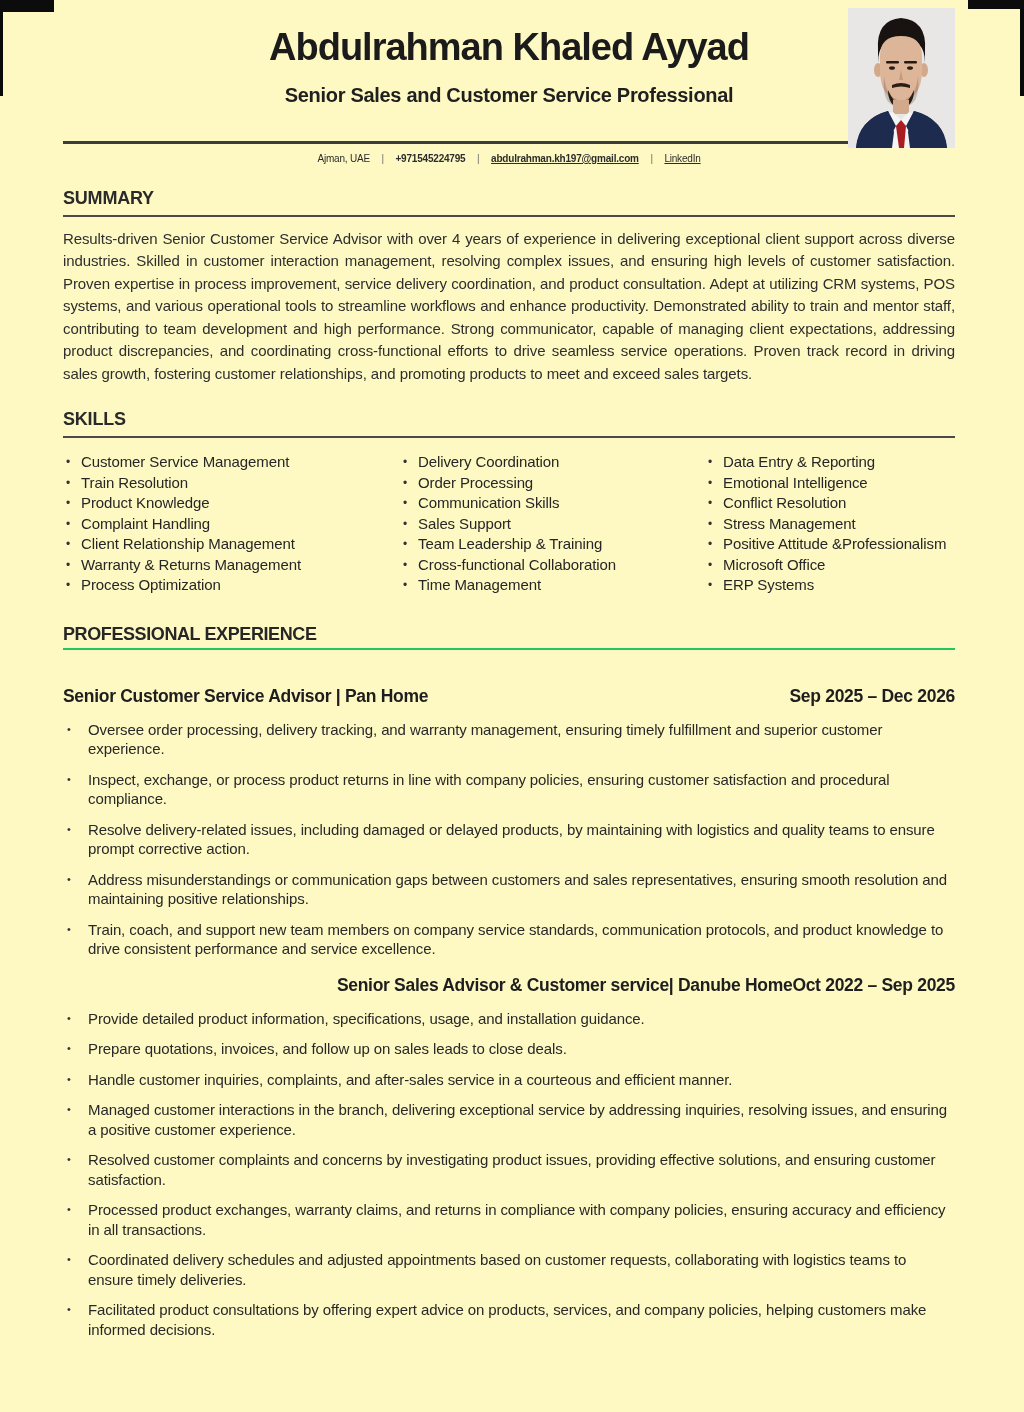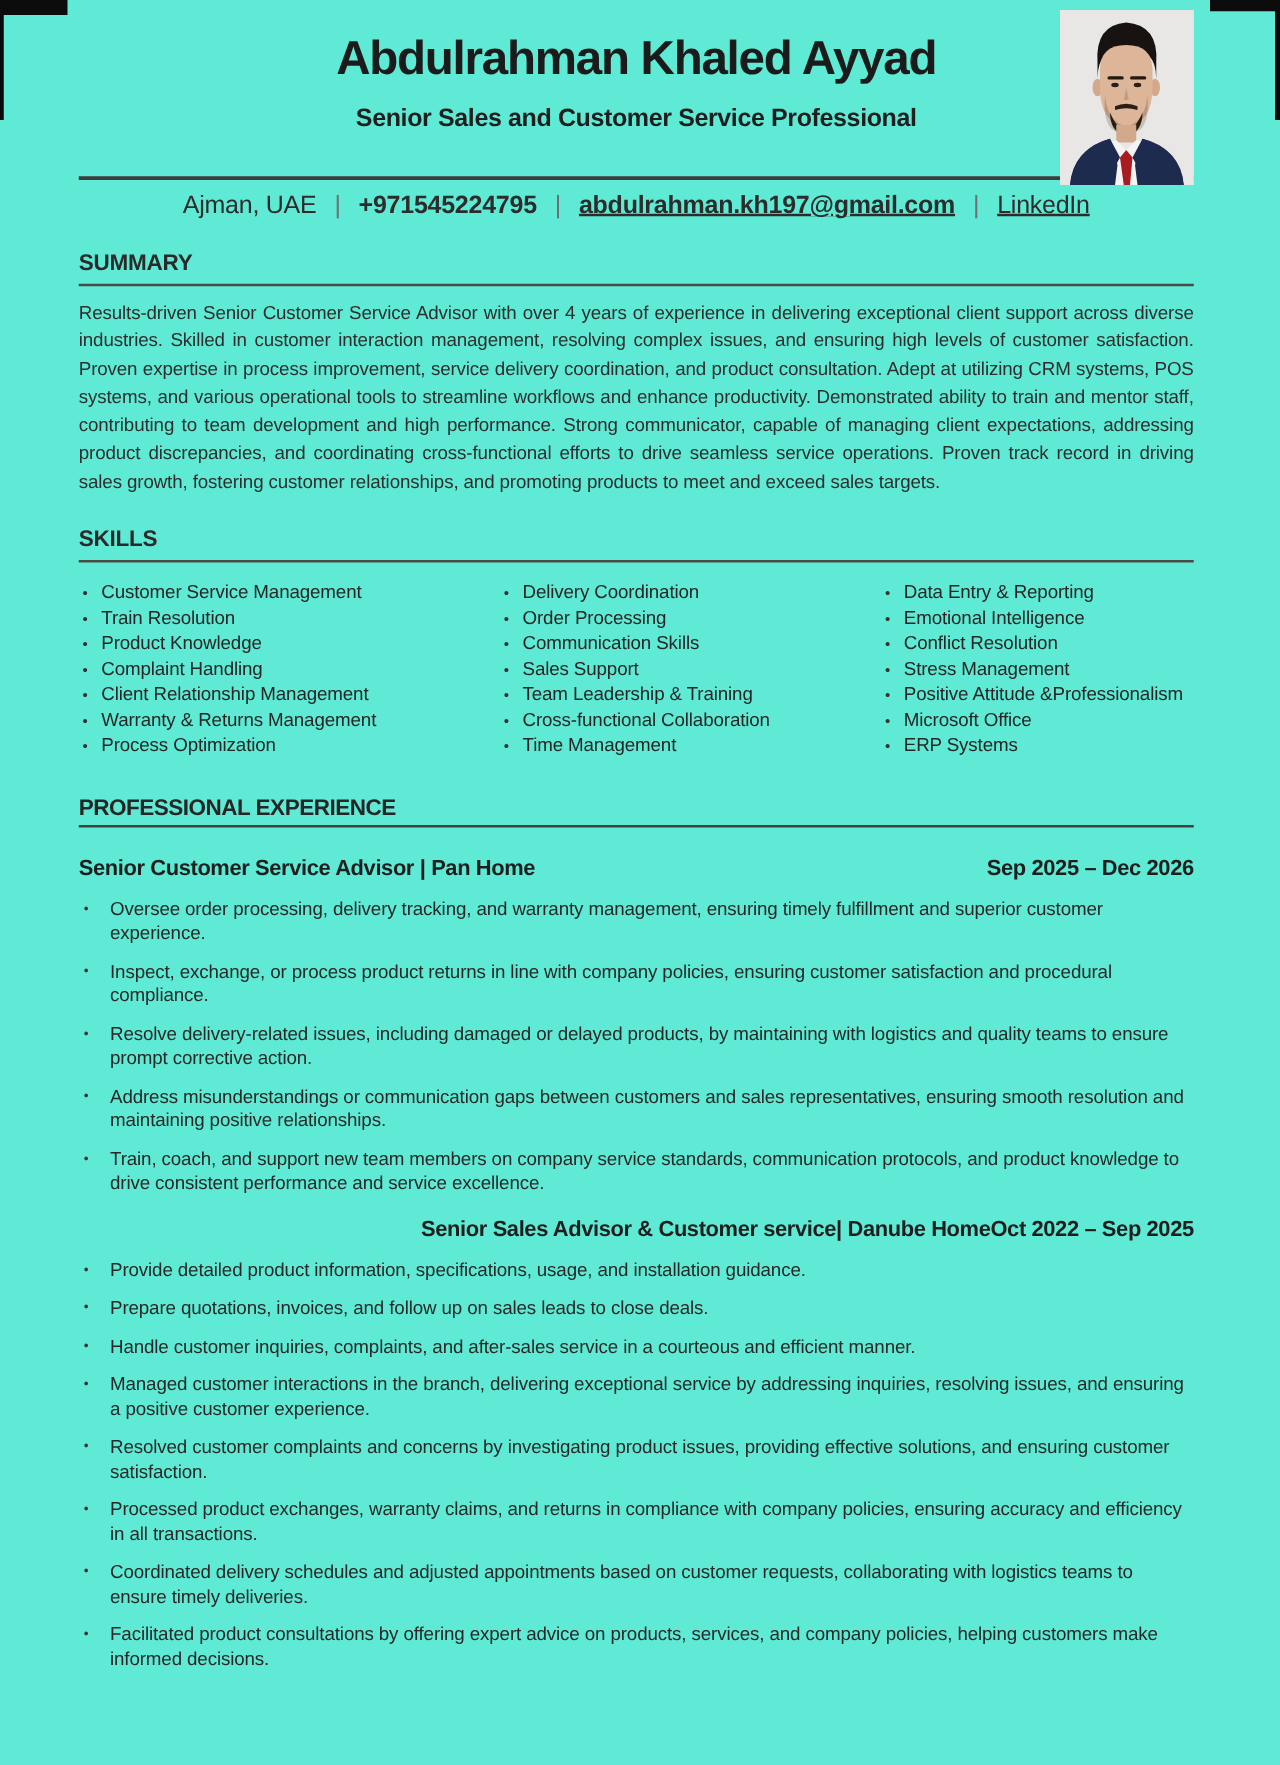--- a/index.html
+++ b/index.html
@@ -1,18 +1,18 @@
 <!DOCTYPE html>
 <html><head>
 <meta charset="utf-8">
 <style>
   html,body { margin:0; padding:0; background:#ffffff; }
   .page {
     position:relative; width:1024px; height:1412px; overflow:hidden;
-    background:#5eead4; color:#262626;
+    background:#fef9c3; color:#262626;
     font-family:"Liberation Sans", sans-serif;
   }
   
   .edge-left  { position:absolute; left:0; top:0; width:3px;  height:96px; background:#0a0a0a; }
   .edge-right { position:absolute; right:0; top:0; width:4px; height:96px; background:#0a0a0a; }
   .blob-tl    { position:absolute; left:0; top:0; width:54px;  height:12px; background:#0c0c0c; }
   .blob-tr    { position:absolute; right:0; top:0; width:56px; height:9px;  background:#0c0c0c; }
 
   .content { position:relative; padding:26px 69px 0 63px; }
 
@@ -24,21 +24,21 @@
   .headline {
     margin:14px 0 0 0; font-size:20px; font-weight:700; color:#1f1f1f;
     letter-spacing:-0.3px;
   }
   .photo-frame {
     position:absolute; top:8px; right:69px; width:107px; height:140px;
     overflow:hidden; background:#e9e7e5;
   }
   .header-rule { height:3px; background:#3c3c3c; margin-top:34px; }
   .contact {
-    margin-top:9px; text-align:center; font-size:20px; color:#2c2c2c;
+    margin-top:9px; text-align:center; font-size:10px; color:#2c2c2c;
     letter-spacing:-0.2px;
   }
   .contact .sep { color:#6f6f6f; padding:0 9px; }
   .contact .bold { font-weight:700; }
   .contact a { color:#2c2c2c; text-decoration:underline; cursor:pointer; }
 
   .section { margin-top:24px; }
   .section-title {
     margin:0; font-size:18px; font-weight:700; color:#2a2a2a; letter-spacing:-0.2px;
   }
@@ -54,24 +54,24 @@
   .skill-list li {
     position:relative; padding-left:18px; font-size:15px; line-height:20.5px;
     color:#262626; letter-spacing:-0.1px;
   }
   .skill-list li::before {
     content:"•"; position:absolute; left:3px; top:0; font-size:12px; color:#333;
   }
 
   .exp-title {
     margin:28px 0 0 0; font-size:18px; font-weight:700; color:#262626;
-    letter-spacing:-0.4px; border-bottom:2px solid #404040; padding-bottom:3px;
+    letter-spacing:-0.4px; border-bottom:2px solid #22c55e; padding-bottom:3px;
   }
   .job-head {
-    display:flex; justify-content:space-between; align-items:baseline; margin-top:22px;
+    display:flex; justify-content:space-between; align-items:baseline; margin-top:36px;
   }
   .job-title { font-size:17.5px; font-weight:700; color:#1e1e1e; letter-spacing:-0.3px; }
   .job-dates { font-size:17.5px; font-weight:700; color:#1e1e1e; white-space:nowrap; letter-spacing:-0.3px; }
   .bullets { list-style:none; margin:13px 0 0 0; padding:0; }
   .bullets li {
     position:relative; padding-left:25px; font-size:15px; line-height:19.5px;
     color:#282828; margin-bottom:11px; letter-spacing:-0.1px;
   }
   .bullets li::before {
     content:"•"; position:absolute; left:4px; top:0; font-size:11px; color:#333;

